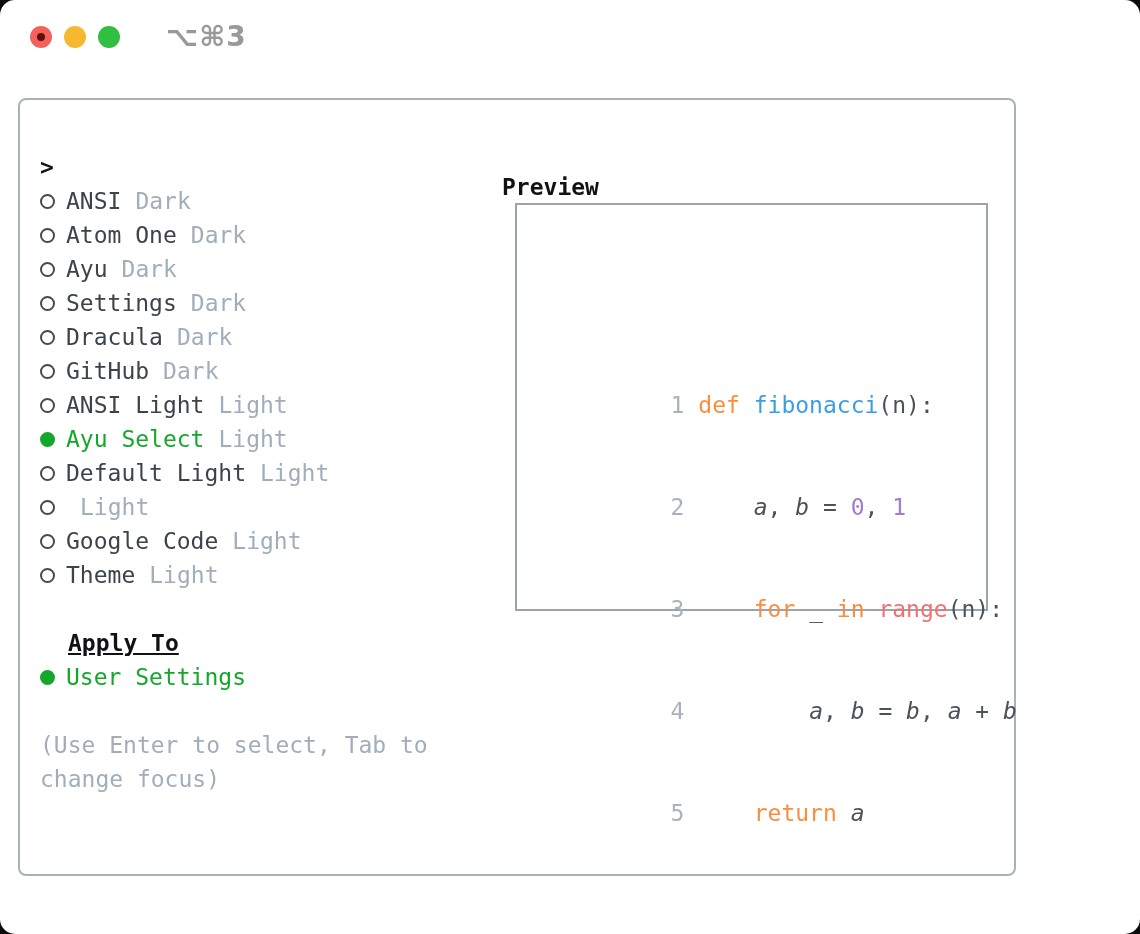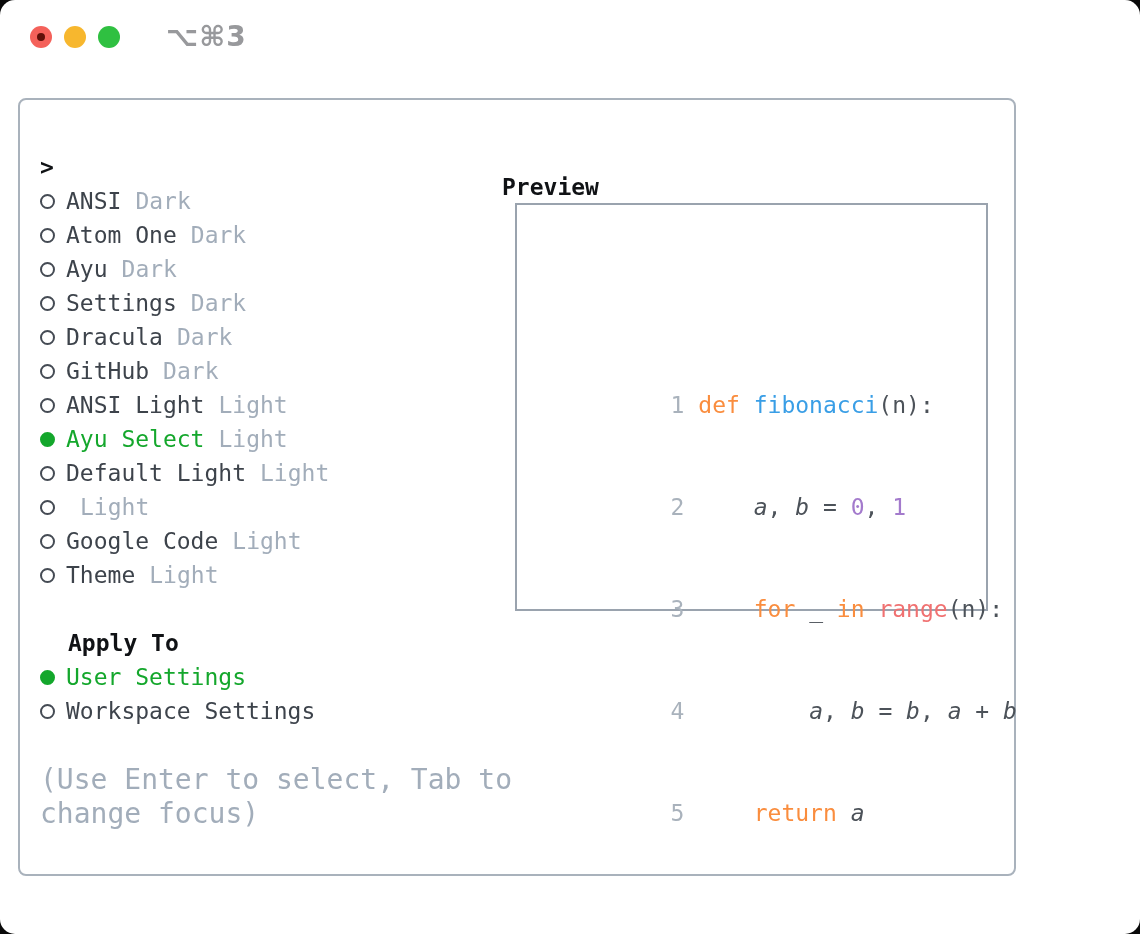--- a/index.html
+++ b/index.html
@@ -35,22 +35,22 @@
   .hdr{font-weight:bold;color:var(--c-title);}
   .cursor{margin-right:14px;font-weight:bold;color:var(--c-title);}
   .radio{
     box-sizing:border-box;flex:0 0 15px;width:15px;height:15px;border-radius:50%;
     border:2px solid var(--c-radio-ring);margin-right:11px;
   }
   .selected .radio{background:var(--c-accent-green);border-color:var(--c-accent-green);}
   .label{color:var(--c-item-text);}
   .selected .label{color:var(--c-accent-green);}
   .variant{color:var(--c-muted);margin-left:14px;}
-  .apply-hdr{padding-left:28px;}
-  .help{color:var(--c-muted);font-size:28px;}
+  .apply-hdr{padding-left:28px;text-decoration:underline;}
+  .help{color:var(--c-muted);font-size:23px;}
   
   .preview-title{position:absolute;left:482px;top:50px;margin-top:20px;}
   .preview-box{
     position:absolute;left:495px;top:103px;width:473px;height:408px;
     box-sizing:border-box;border:2px solid var(--c-preview-border);background:#fff;
   }
   .code{position:absolute;left:15px;top:47px;font-size:23px;line-height:34px;white-space:pre;}
   .cl{height:34px;}
   .ln{color:var(--c-lineno);margin-right:14px;}
   .tk-keyword{color:var(--c-keyword);}
@@ -122,23 +122,20 @@
       </div>
 
       <div class="row spacer"></div>
 
       <div class="row hdr apply-hdr">
         <span>Apply To</span>
       </div>
       <div class="row item selected">
         <span class="radio"></span><span class="label">User Settings</span>
       </div>
-      <div class="row item">
-        <span class="radio"></span><span class="label">Workspace Settings</span>
-      </div>
 
       <div class="row spacer"></div>
 
       <div class="row help">(Use Enter to select, Tab to</div>
       <div class="row help">change focus)</div>
     </div>
 
     <div class="row hdr preview-title">Preview</div>
 
     <div class="preview-box">

